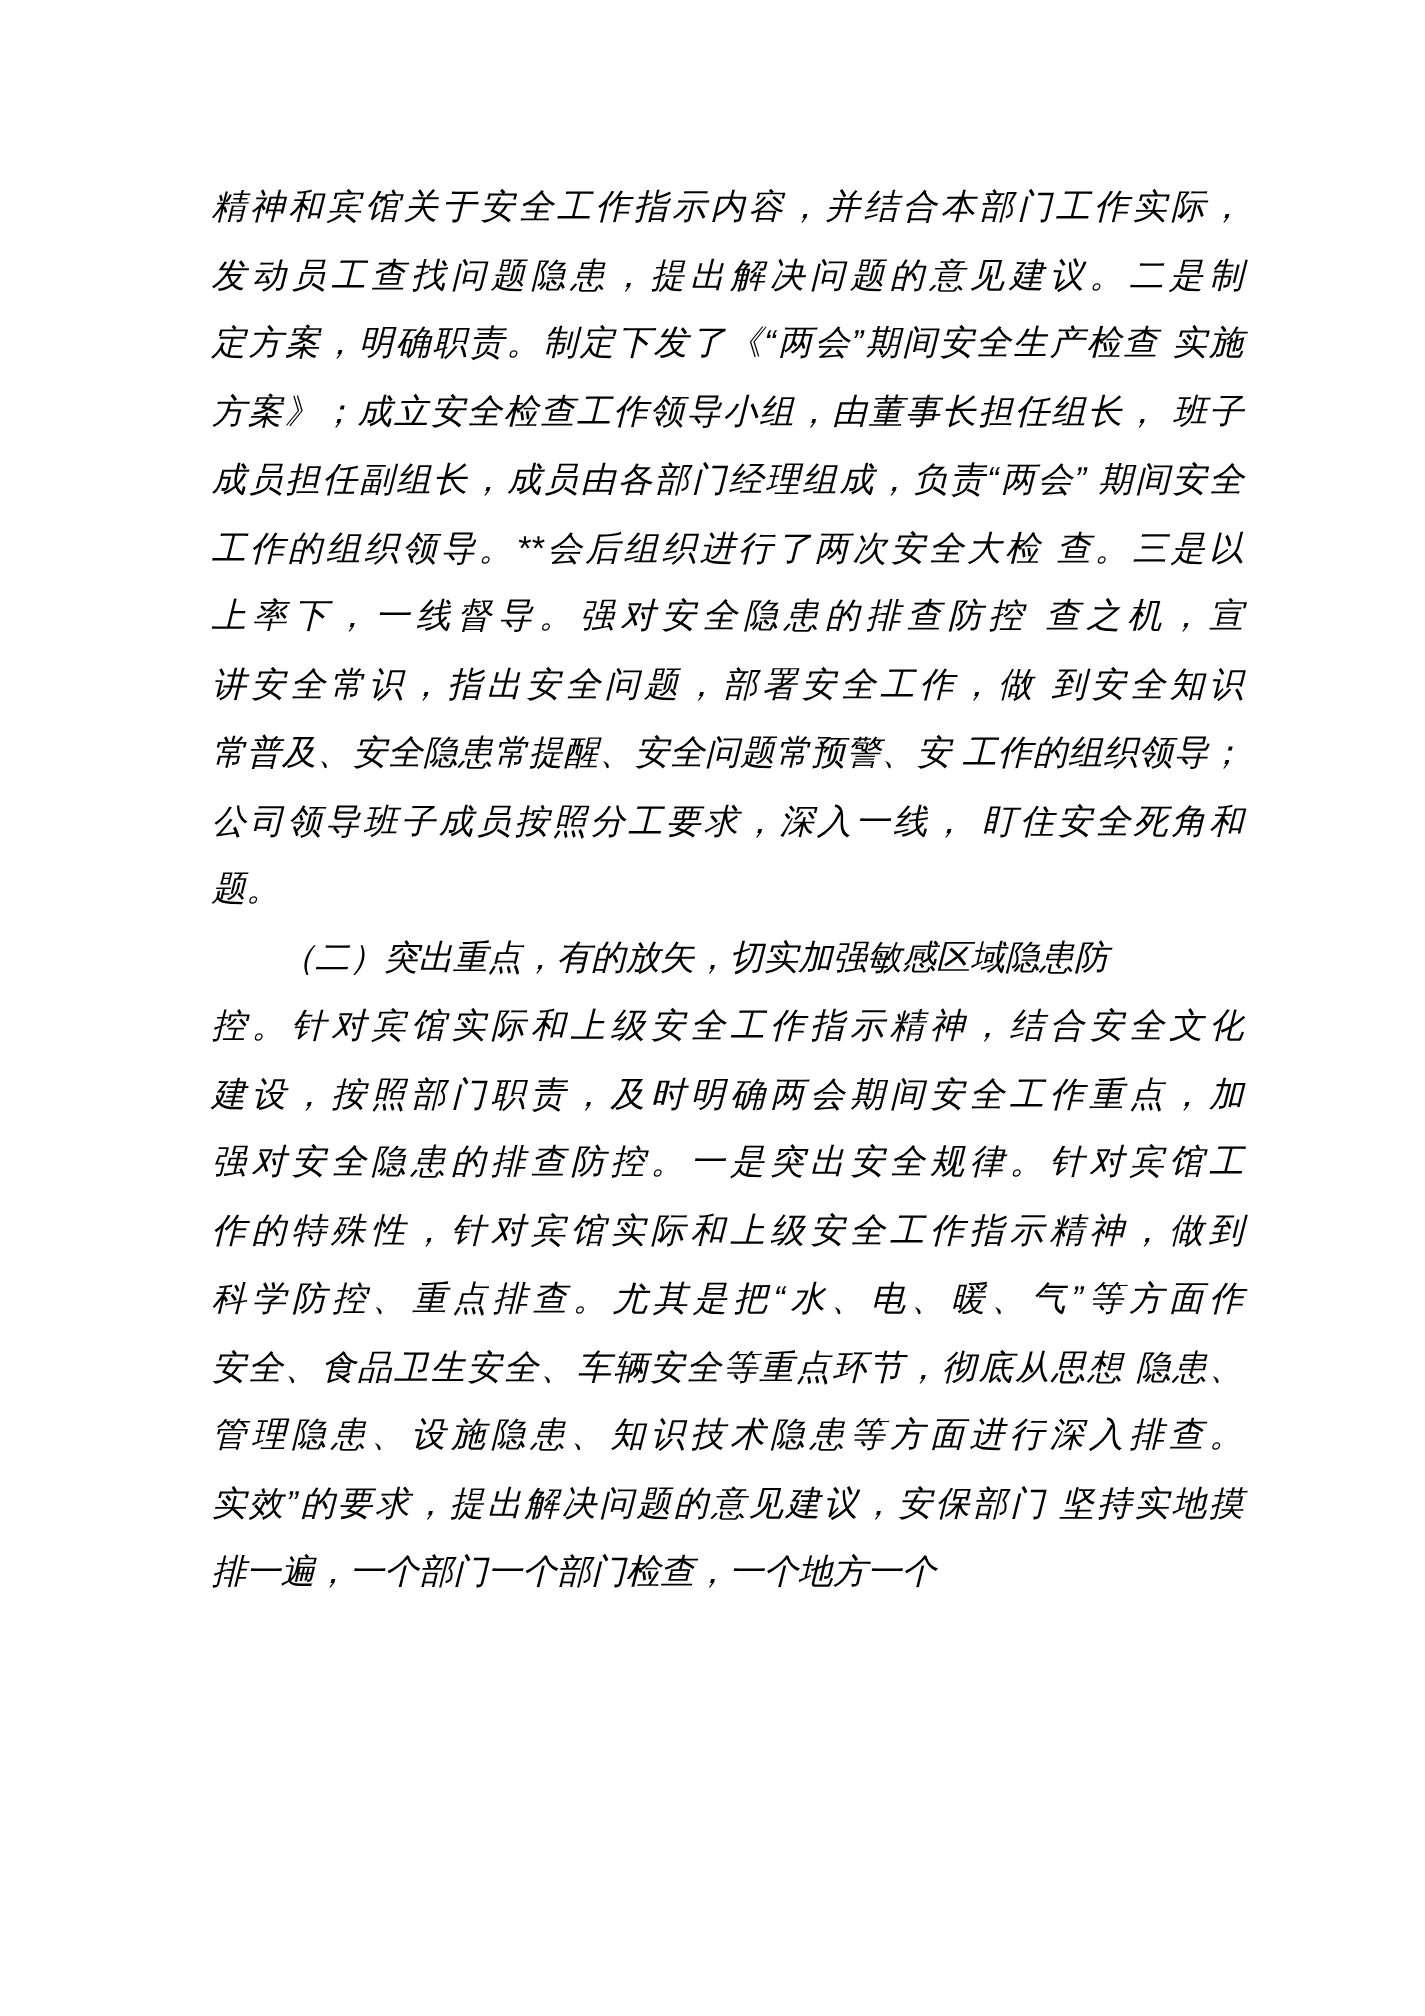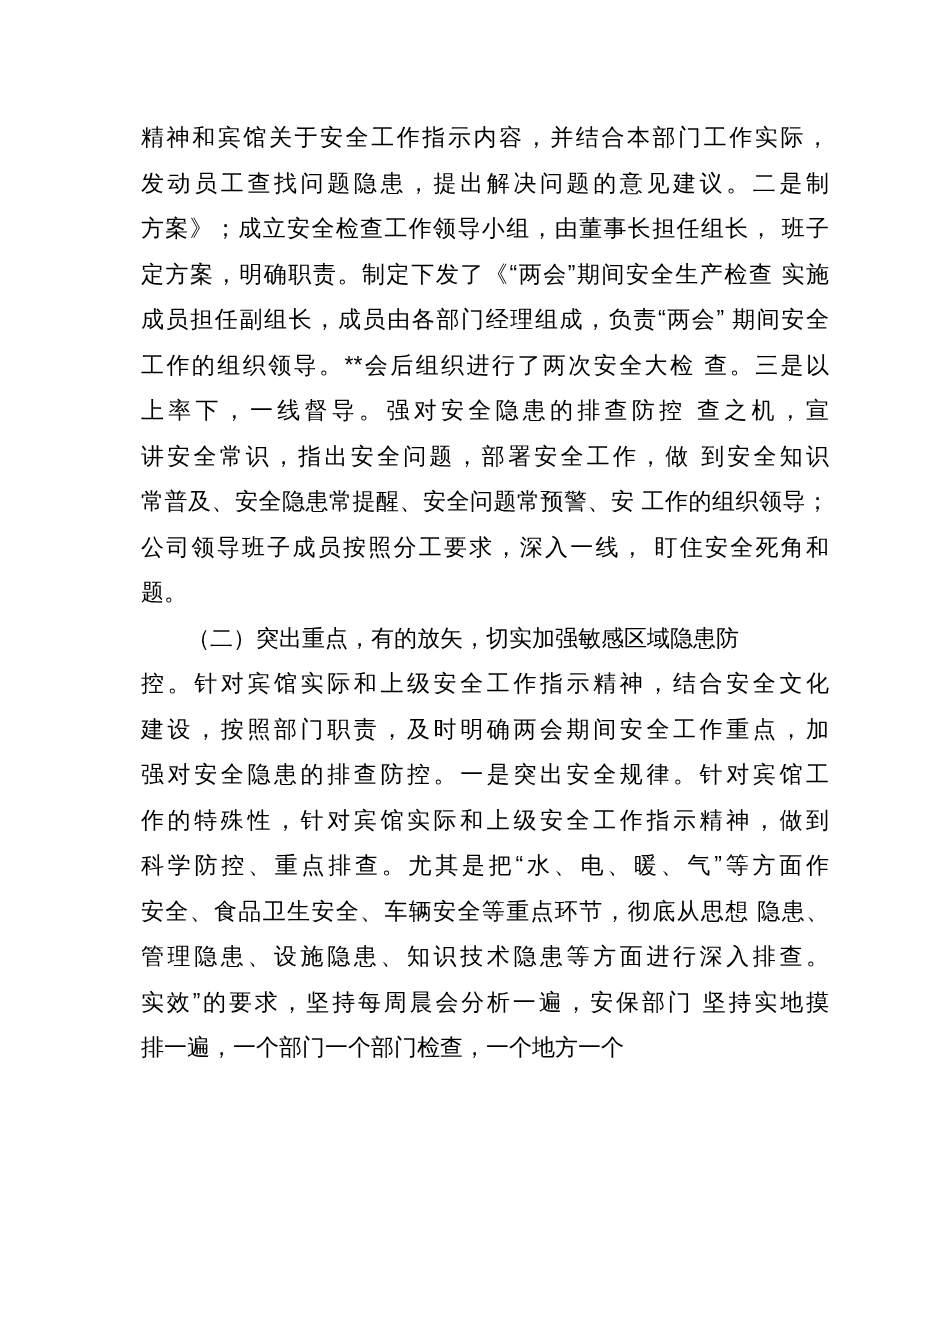--- a/index.html
+++ b/index.html
@@ -7,20 +7,21 @@
     padding: 0;
     background: #ffffff;
   }
   .page {
     position: relative;
     width: 950px;
     height: 1344px;
     background: #ffffff;
     overflow: hidden;
     font-family: "Liberation Sans", sans-serif;
+    font-style: italic;
   }
   .text-block {
     position: absolute;
     left: 141px;
     top: 115px;
     width: 688px;
     color: #000000;
     font-size: 23px;
     line-height: 45.5px;
     letter-spacing: 0;
@@ -39,38 +40,38 @@
 </style>
 </head>
 <body>
 
 <div class="page">
   <div class="text-block">
 
     <div>
       <div class="line fill">精神和宾馆关于安全工作指示内容，并结合本部门工作实际，</div>
       <div class="line fill">发动员工查找问题隐患，提出解决问题的意见建议。二是制</div>
+      <div class="line fill">定方案，明确职责。制定下发了《“两会”期间安全生产检查 实施</div>
       <div class="line fill">方案》；成立安全检查工作领导小组，由董事长担任组长， 班子</div>
-      <div class="line fill">定方案，明确职责。制定下发了《“两会”期间安全生产检查 实施</div>
       <div class="line fill">成员担任副组长，成员由各部门经理组成，负责“两会” 期间安全</div>
       <div class="line fill">工作的组织领导。**会后组织进行了两次安全大检 查。三是以</div>
       <div class="line fill">上率下，一线督导。强对安全隐患的排查防控 查之机，宣</div>
       <div class="line fill">讲安全常识，指出安全问题，部署安全工作，做 到安全知识</div>
       <div class="line fill">常普及、安全隐患常提醒、安全问题常预警、安 工作的组织领导；</div>
       <div class="line fill">公司领导班子成员按照分工要求，深入一线， 盯住安全死角和</div>
       <div class="line">题。</div>
     </div>
 
     <div>
       <div class="line indent">（二）突出重点，有的放矢，切实加强敏感区域隐患防</div>
       <div class="line fill">控。针对宾馆实际和上级安全工作指示精神，结合安全文化</div>
       <div class="line fill">建设，按照部门职责，及时明确两会期间安全工作重点，加</div>
       <div class="line fill">强对安全隐患的排查防控。一是突出安全规律。针对宾馆工</div>
       <div class="line fill">作的特殊性，针对宾馆实际和上级安全工作指示精神，做到</div>
       <div class="line fill">科学防控、重点排查。尤其是把“水、电、暖、气”等方面作</div>
       <div class="line fill">安全、食品卫生安全、车辆安全等重点环节，彻底从思想 隐患、</div>
       <div class="line fill">管理隐患、设施隐患、知识技术隐患等方面进行深入排查。</div>
-      <div class="line fill">实效”的要求，坚持每周晨会分析一遍，安保部门 坚持实地摸</div>
+      <div class="line fill">实效”的要求，提出解决问题的意见建议，安保部门 坚持实地摸</div>
       <div class="line">排一遍，一个部门一个部门检查，一个地方一个</div>
     </div>
 
   </div>
 </div>
 
 </body></html>

